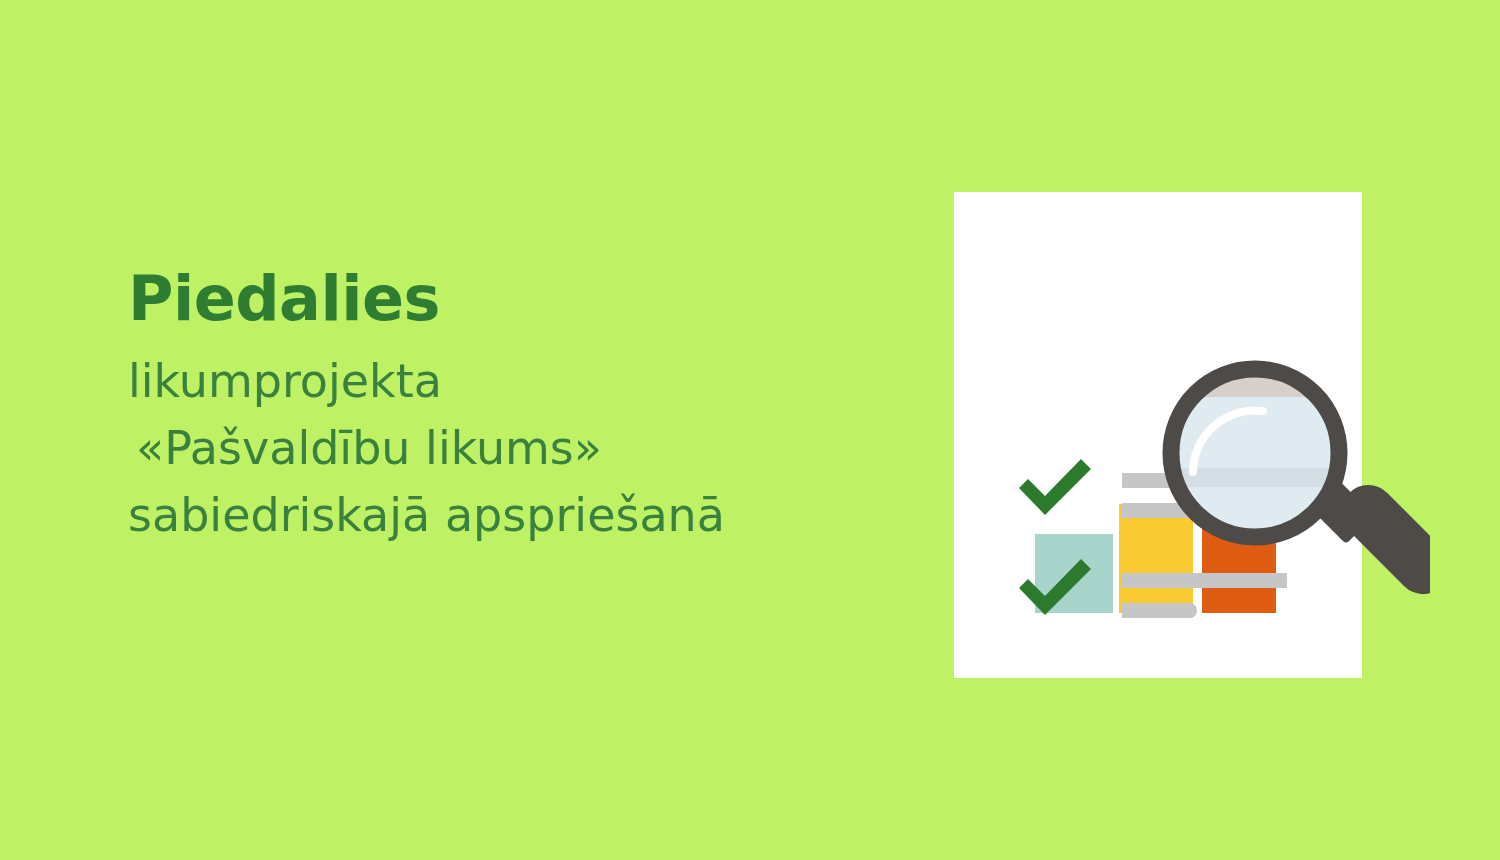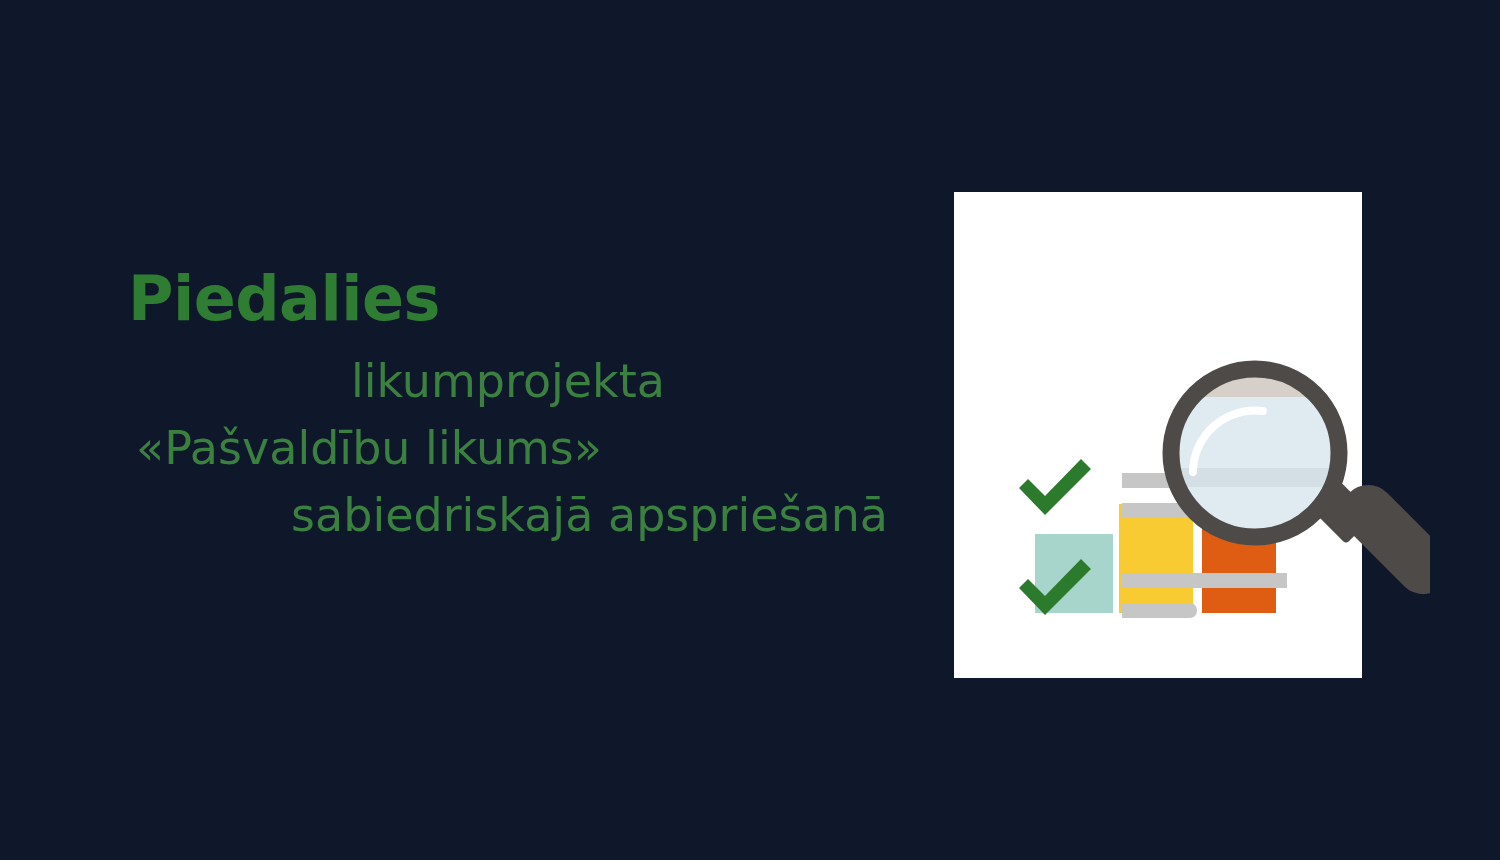--- a/index.html
+++ b/index.html
@@ -97,27 +97,27 @@
     left: 208px;
     top: 168px;
     width: 268px;
     height: 286px;
     overflow: visible;
   }
 </style>
 </head>
 <body>
 
-<div id="banner" style="background: #0f172a;">
+<div id="banner" style="background: #bef264;">
 
   <div id="text-block">
     <div id="headline" style="color: rgb(47, 125, 51);">Piedalies</div>
-    <div class="subline" style="color: rgb(58, 129, 64); text-align: center;">likumprojekta</div>
+    <div class="subline" style="color: rgb(58, 129, 64);">likumprojekta</div>
     <div class="subline" style="color: rgb(58, 129, 64); margin-left: 8px;">«Pašvaldību likums»</div>
-    <div class="subline" style="color: rgb(58, 129, 64); text-align: right;">sabiedriskajā apspriešanā</div>
+    <div class="subline" style="color: rgb(58, 129, 64);">sabiedriskajā apspriešanā</div>
   </div>
 
   <div id="illustration">
 
     <div id="document-sheet" style="background: rgb(255, 255, 255);"></div>
 
     <div class="bar" id="bar-1" style="height: 79px; background: rgb(168, 213, 203);"></div>
     <div class="bar" id="bar-2" style="height: 109px; background: rgb(247, 203, 49);"></div>
     <div class="bar" id="bar-3" style="height: 167px; background: rgb(223, 93, 18);"></div>
 

